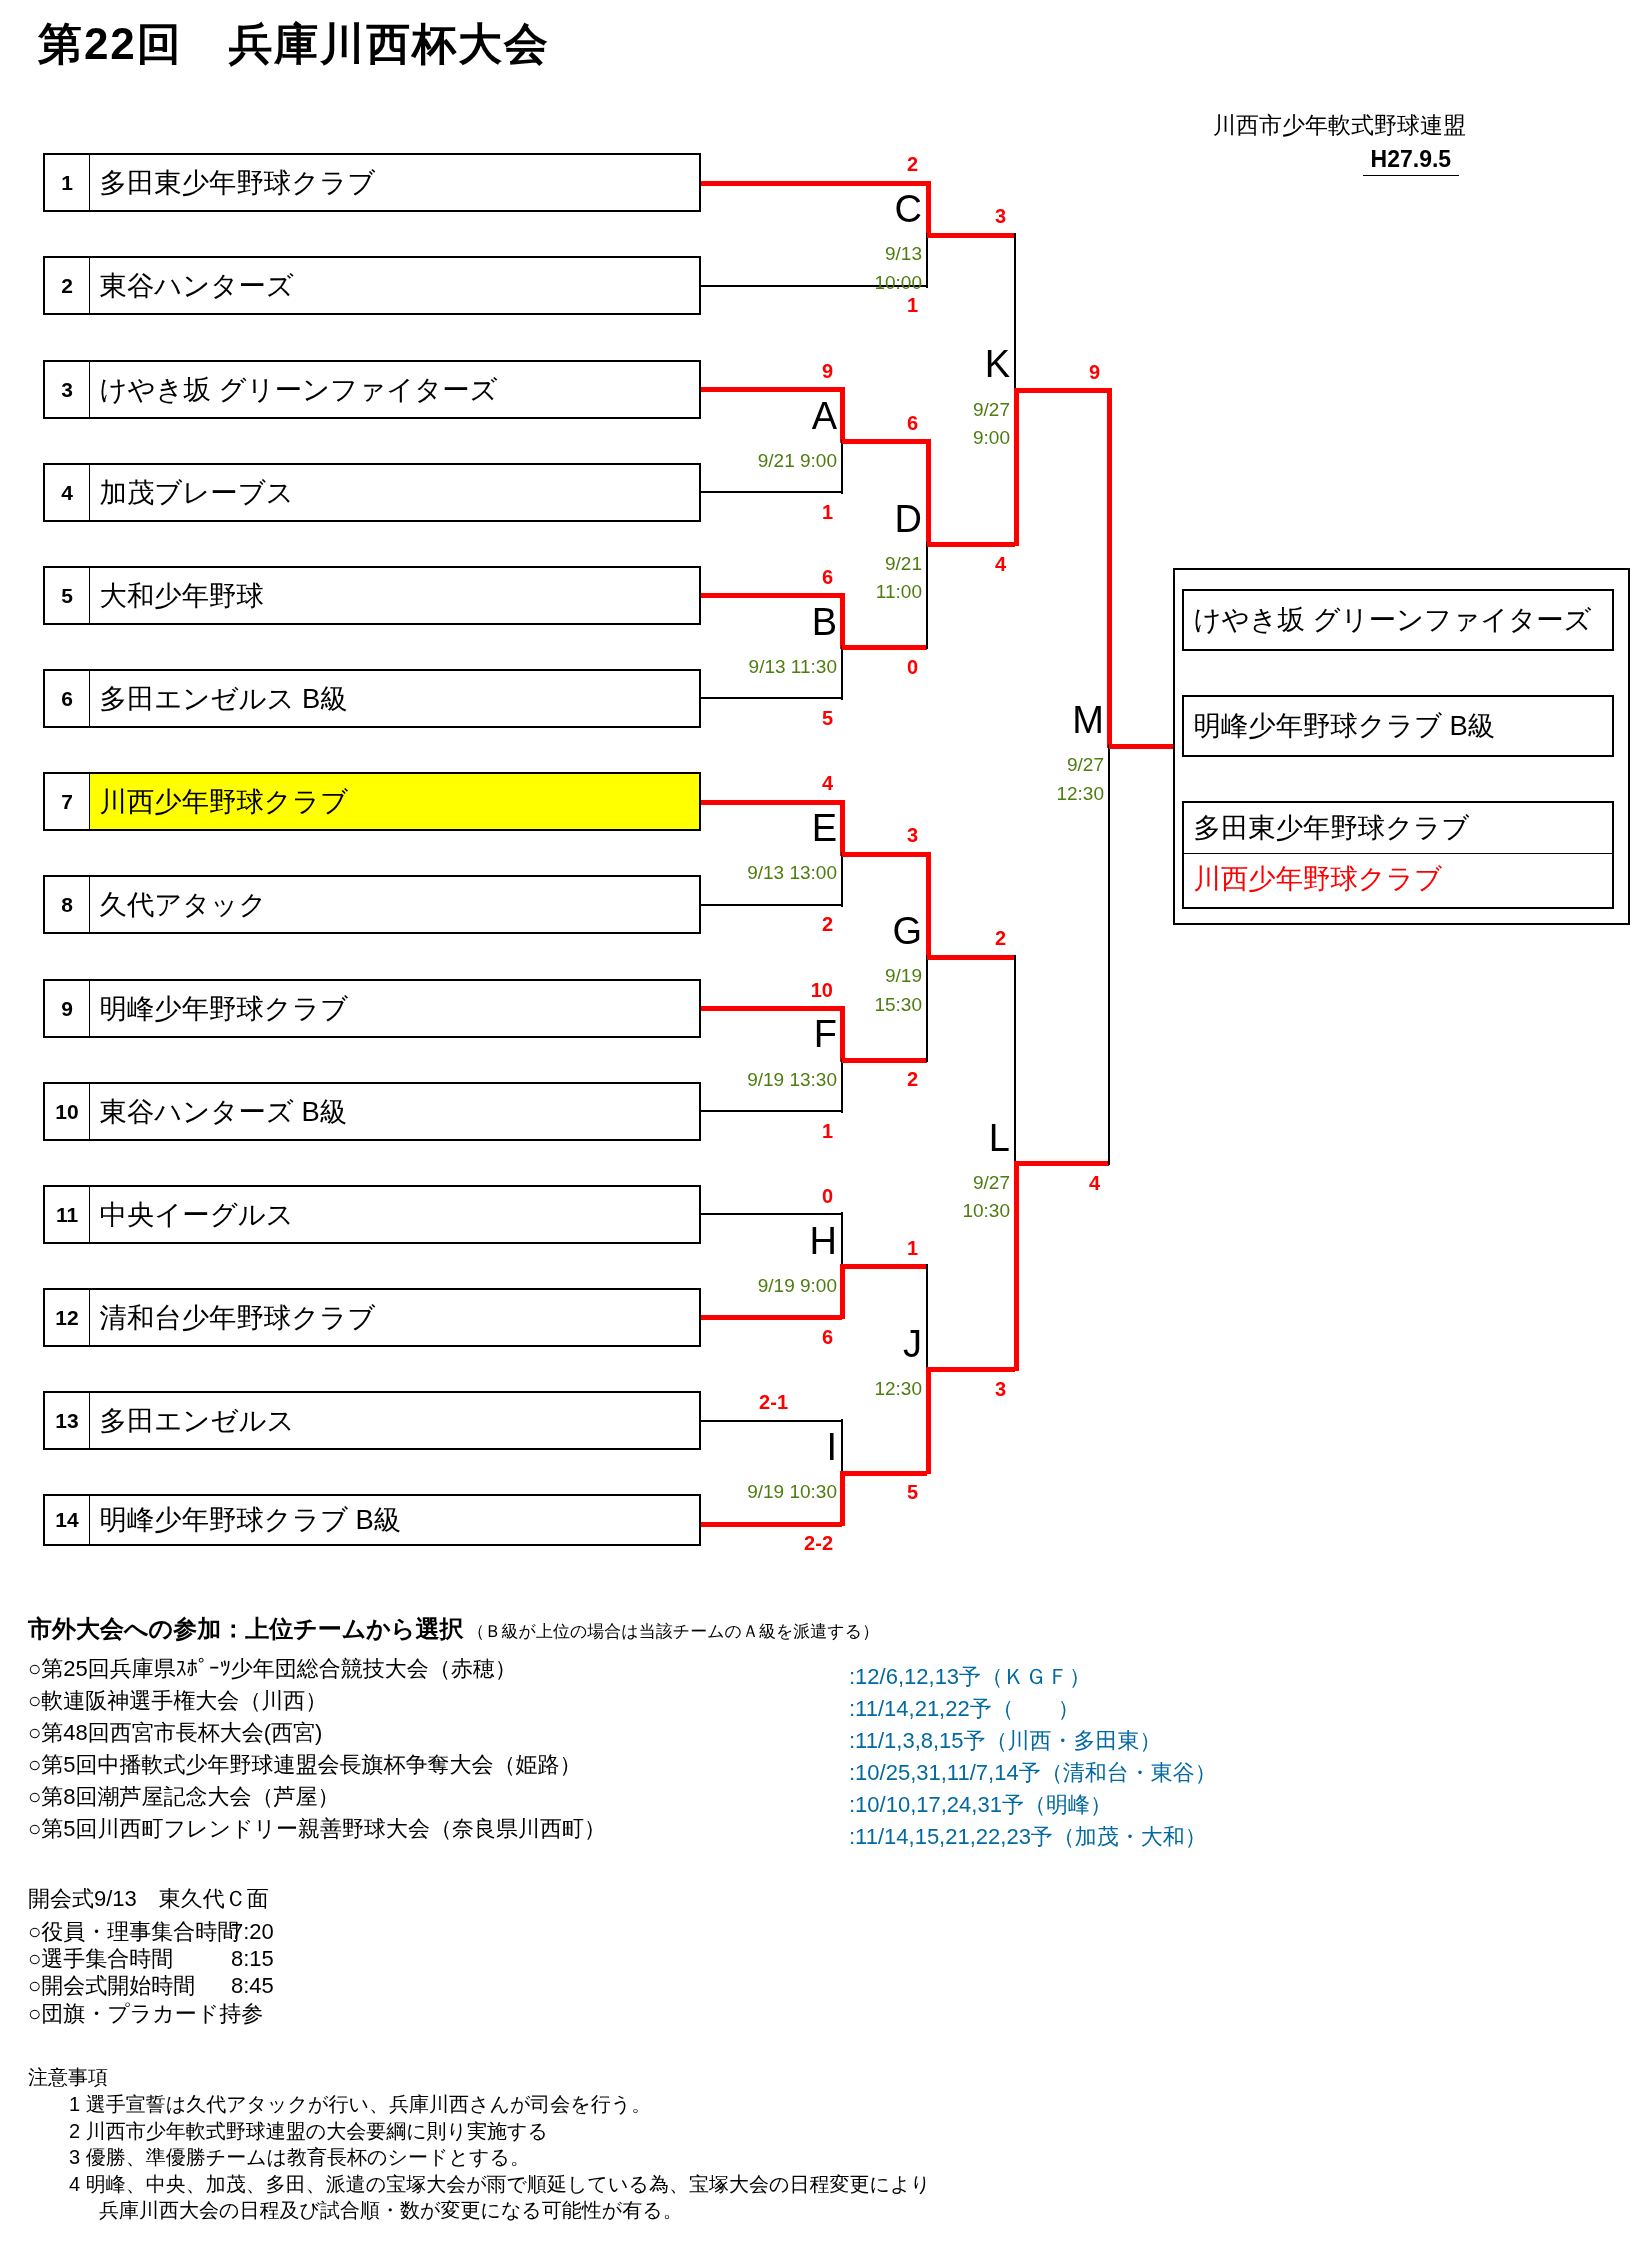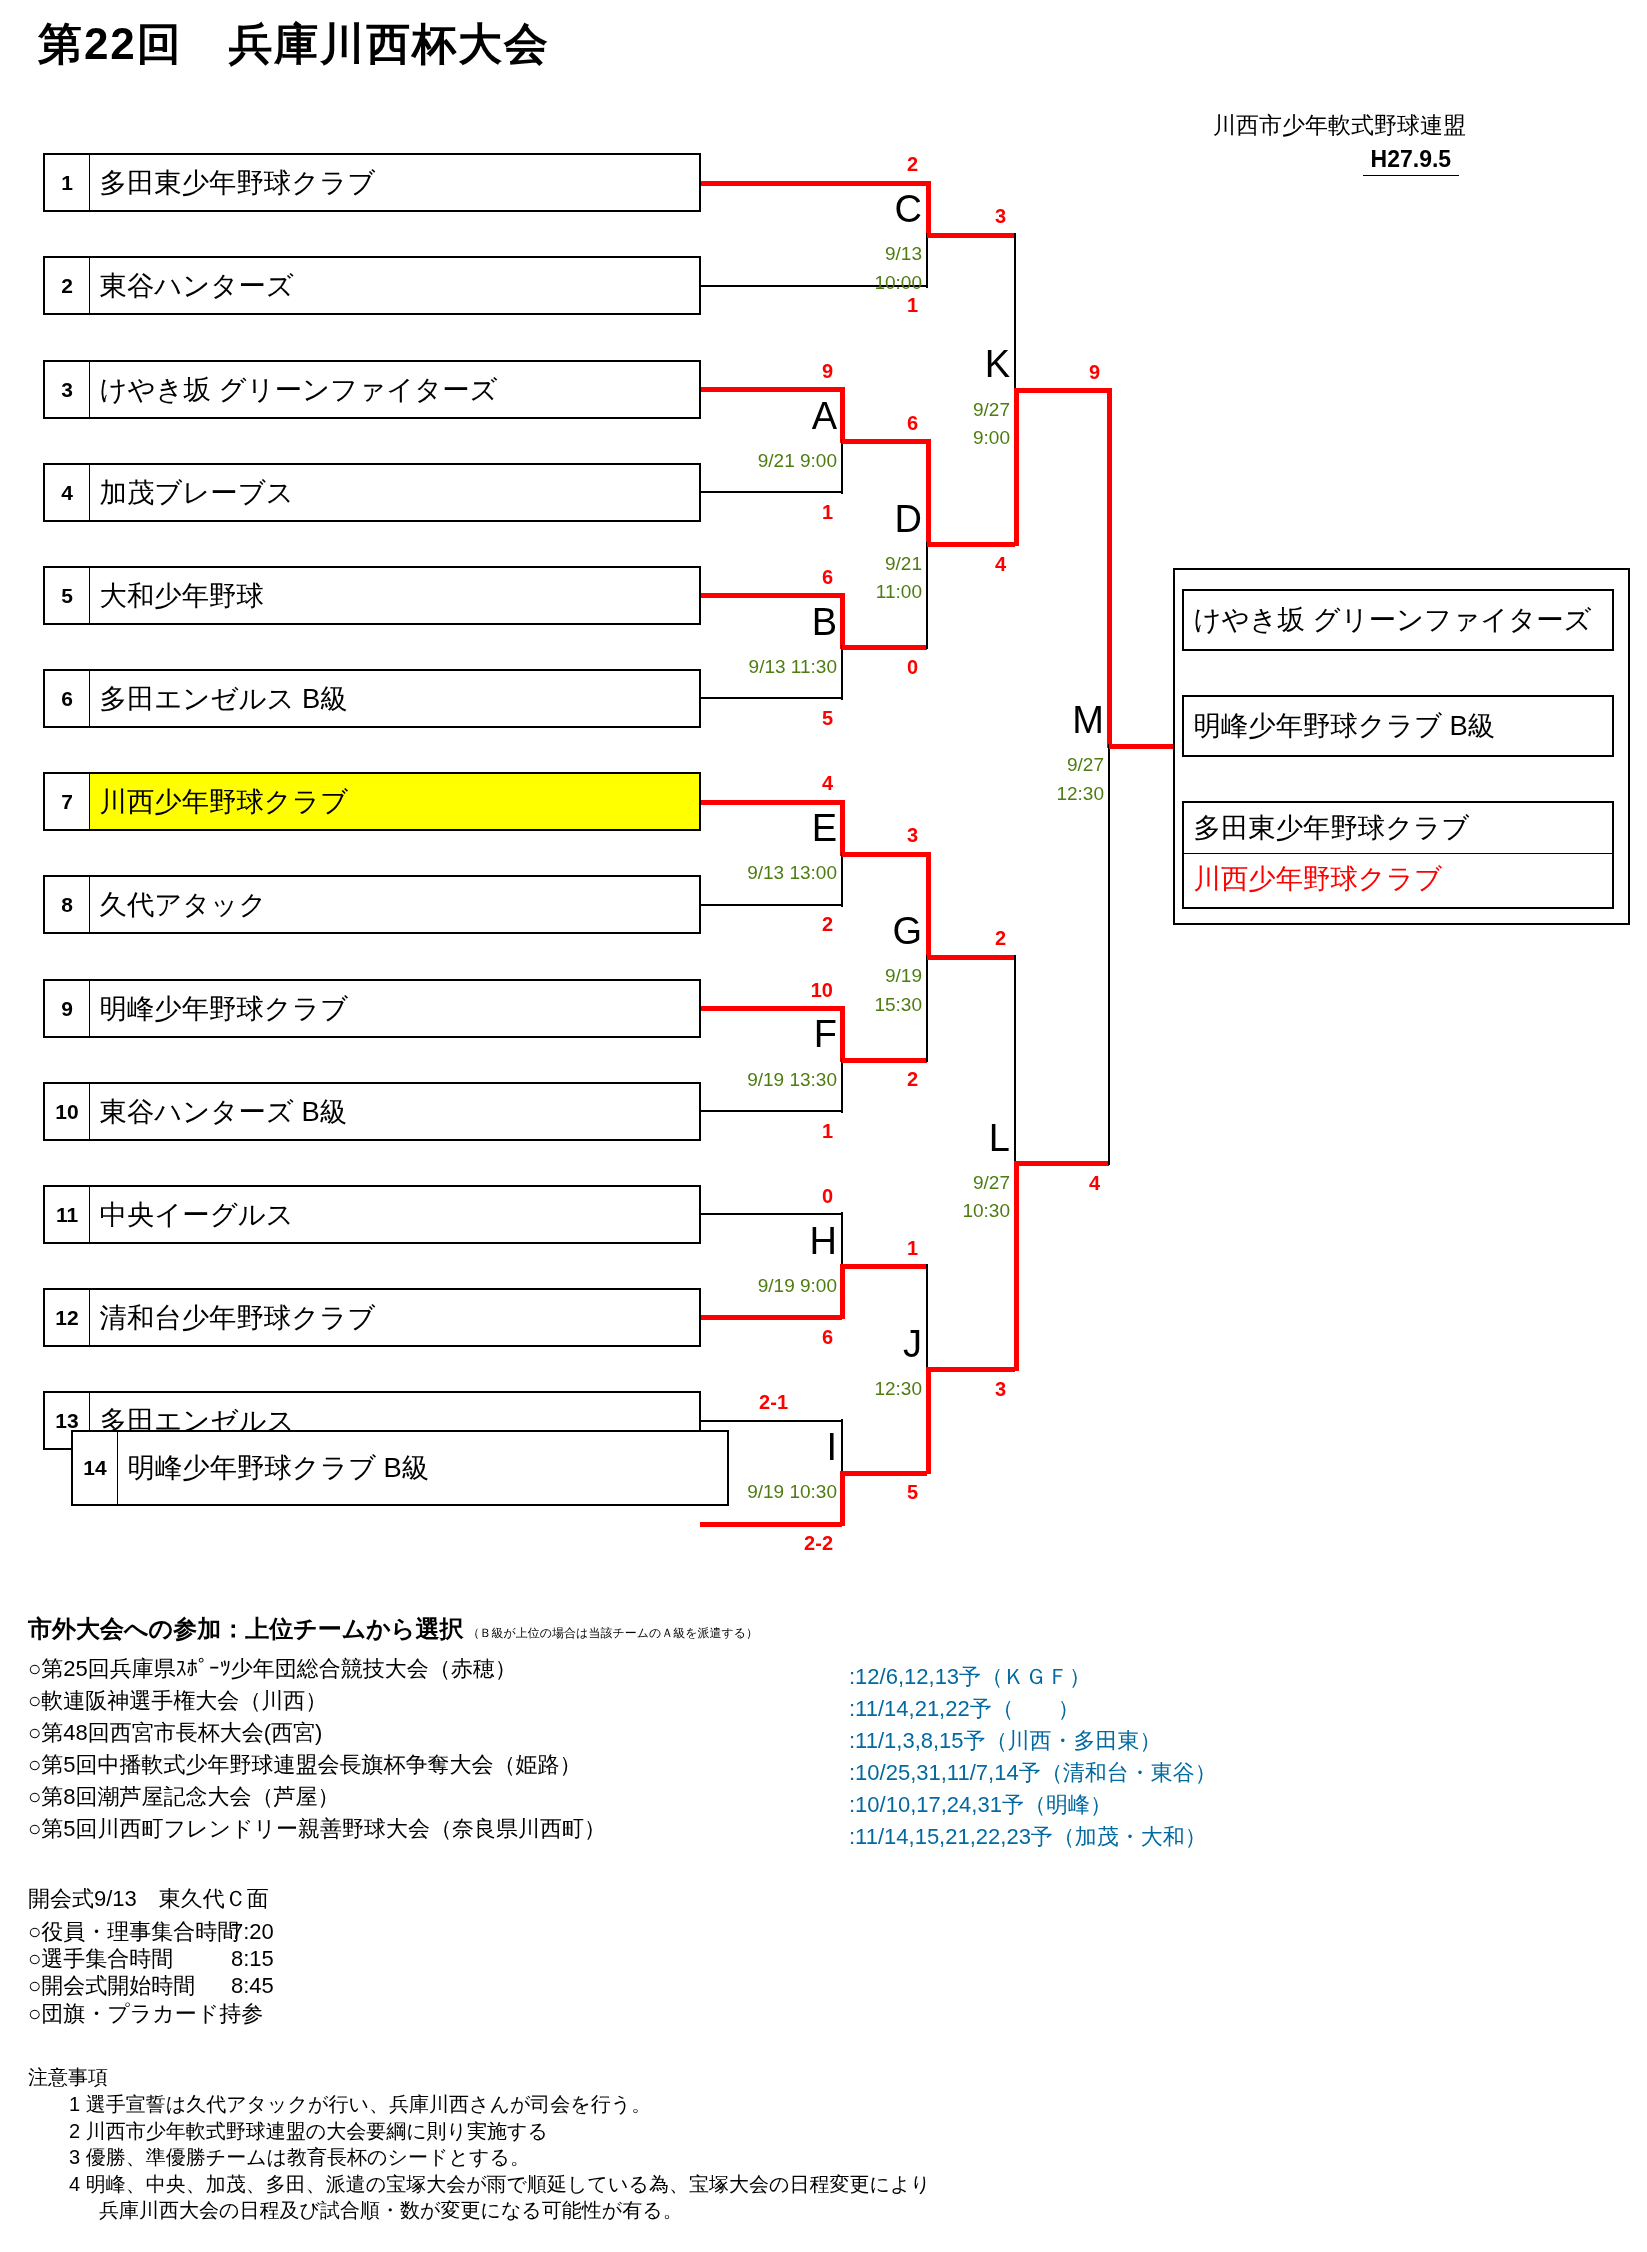--- a/index.html
+++ b/index.html
@@ -22,21 +22,21 @@
   .rbox.r1{left:1182px;top:589px;width:432px;height:62px;}
   .rbox.r2{left:1182px;top:695px;width:432px;height:62px;}
   .rbox.r3{left:1182px;top:801px;width:432px;height:108px;display:block;padding:0;}
   .r3row{height:50px;display:flex;align-items:center;padding-left:9.5px;font-size:27.4px;white-space:nowrap;}
   .r3row.divider{border-bottom:1.9px solid #000;}
   .r3row.red{color:#ff0000;}
   .sec{position:absolute;left:28px;}
   .sec-outside{top:1613px;width:1599px;}
   .outside-head{height:40px;white-space:nowrap;}
   .outside-head .b{font-size:24px;font-weight:bold;}
-  .outside-head .n{font-size:12px;}
+  .outside-head .n{font-size:17px;}
   .o-item{position:relative;height:32px;font-size:22px;line-height:32px;white-space:nowrap;}
   .o-sched{position:absolute;left:821px;top:8px;color:#0369a1;}
   .sec-ceremony{top:1885px;}
   .c-head{font-size:22px;line-height:28px;margin-bottom:4.7px;white-space:nowrap;}
   .c-item{position:relative;height:27.4px;font-size:22px;line-height:27.4px;white-space:nowrap;}
   .c-val{position:absolute;left:203px;top:0;}
   .sec-notes{top:2063px;}
   .n-head{font-size:20px;line-height:28px;}
   .n-item{font-size:20px;line-height:26.5px;white-space:nowrap;}
   .n-item.i1{padding-left:41px;}
@@ -257,18 +257,18 @@
       <div class="tname">中央イーグルス</div>
     </div>
     <div class="tbox" style="left: 43px; top: 1288px; width: 658px; height: 59px;">
       <div class="tnum">12</div>
       <div class="tname">清和台少年野球クラブ</div>
     </div>
     <div class="tbox" style="left: 43px; top: 1391px; width: 658px; height: 59px;">
       <div class="tnum">13</div>
       <div class="tname">多田エンゼルス</div>
     </div>
-    <div class="tbox" style="left: 43px; top: 1430px; width: 658px; height: 76px; margin-left: 28px;">
+    <div class="tbox" style="left: 43px; top: 1494px; width: 658px; height: 52px;">
       <div class="tnum">14</div>
       <div class="tname">明峰少年野球クラブ B級</div>
     </div>
   </div>
 
 
 </body></html>

